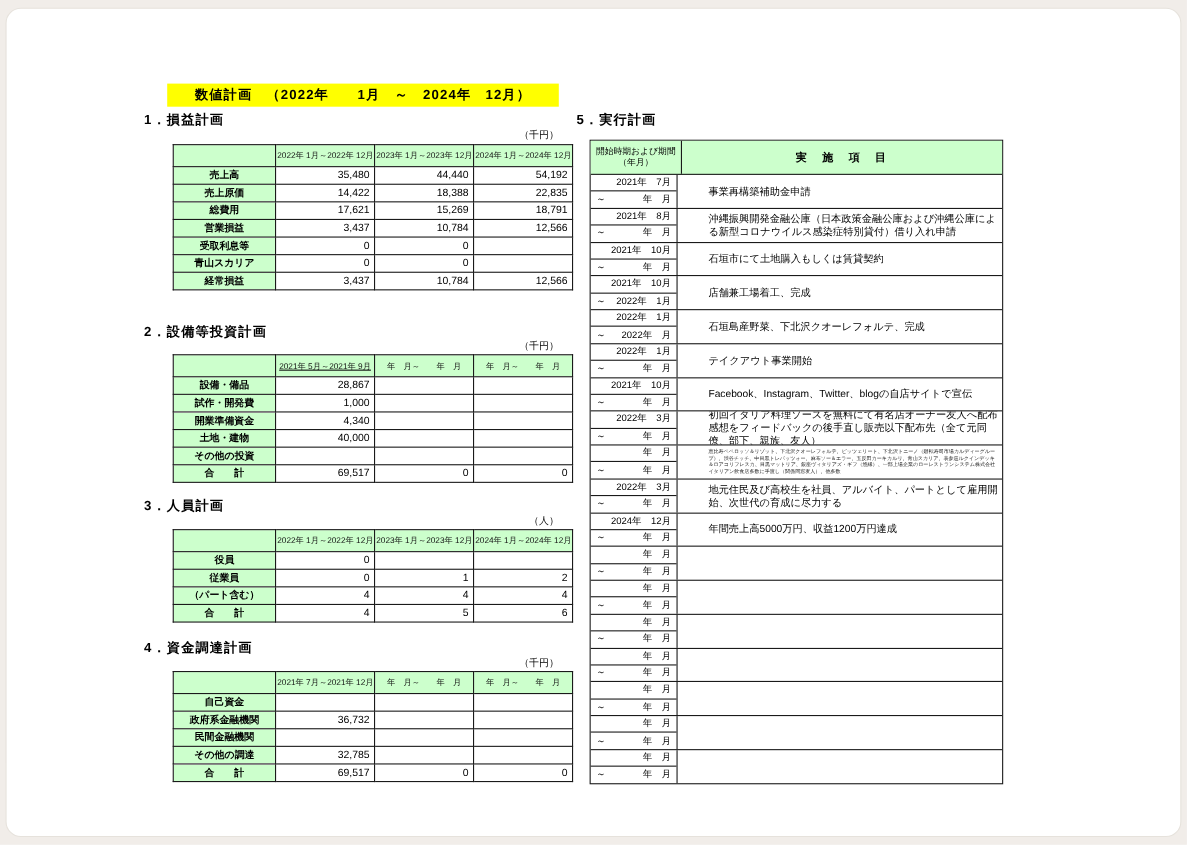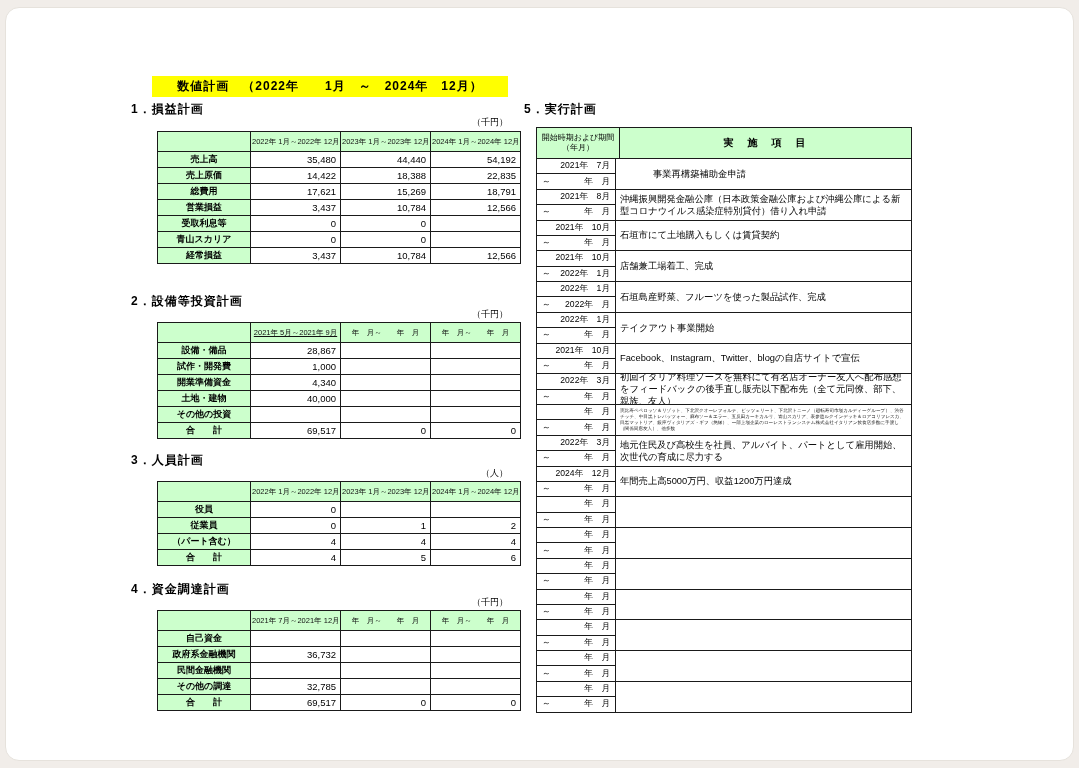--- a/index.html
+++ b/index.html
@@ -22,27 +22,27 @@
   #t1 tr{height:15px;} #t2 tr{height:14.2px;} #t3 tr{height:13.2px;} #t4 tr{height:14.4px;}
   #t1 tr:first-child,#t2 tr:first-child,#t3 tr:first-child,#t4 tr:first-child{height:17px;}
   
   .exec-table{left:536px;top:127px;width:374px;border:1.5px solid #1a1a1a;background:#fff;}
   .exec-header{display:flex;height:30px;background:#ccffcc;border-bottom:1px solid #1a1a1a;}
   .exec-h1{width:78px;border-right:1px solid #1a1a1a;display:flex;align-items:center;
            justify-content:center;text-align:center;font-size:8px;line-height:1.3;padding:0 2px;}
   .exec-h2{flex:1;display:flex;align-items:center;justify-content:center;
            font-size:10px;font-weight:bold;letter-spacing:2px;}
   .pair{display:flex;height:29.75px;border-top:1px solid #1a1a1a;}
-  .pair:first-of-type{border-top:none;gap:33px;}
+  .pair:first-of-type{border-top:none;}
   .when{width:78px;border-right:1px solid #1a1a1a;display:flex;flex-direction:column;}
   .half{flex:1;display:flex;align-items:center;font-size:8.6px;padding:0 5px;}
   .half.top{border-bottom:1px solid #1a1a1a;justify-content:flex-end;}
   .half.bottom{justify-content:space-between;}
   .desc{flex:1;display:flex;align-items:center;padding:1px 4px;font-size:9.3px;
-        line-height:1.3;overflow:hidden;}
+        line-height:1.3;overflow:hidden;margin-left:24px;}
   .desc.tiny{font-size:4.6px;line-height:1.25;color:#222;}
 </style>
 </head>
 <body>
 
 <div class="sheet"></div>
 
 <div class="abs title-bar">数値計画　（2022年　　1月　～　2024年　12月）</div>
 
 <div class="abs sec-head" style="left:131px;top:101px;">1．損益計画</div>
@@ -285,21 +285,21 @@
         <div class="desc">店舗兼工場着工、完成</div>
       </div>
       <div class="pair">
         <div class="when">
           <div class="half top">2022年　1月</div>
           <div class="half bottom">
             <span>～</span>
             <span>2022年　月</span>
           </div>
         </div>
-        <div class="desc">石垣島産野菜、フルーツを使った製品試作、完成</div>
+        <div class="desc">石垣島産野菜、下北沢クオーレフォルテ、完成</div>
       </div>
       <div class="pair">
         <div class="when">
           <div class="half top">2022年　1月</div>
           <div class="half bottom">
             <span>～</span>
             <span>年　月</span>
           </div>
         </div>
         <div class="desc">テイクアウト事業開始</div>

